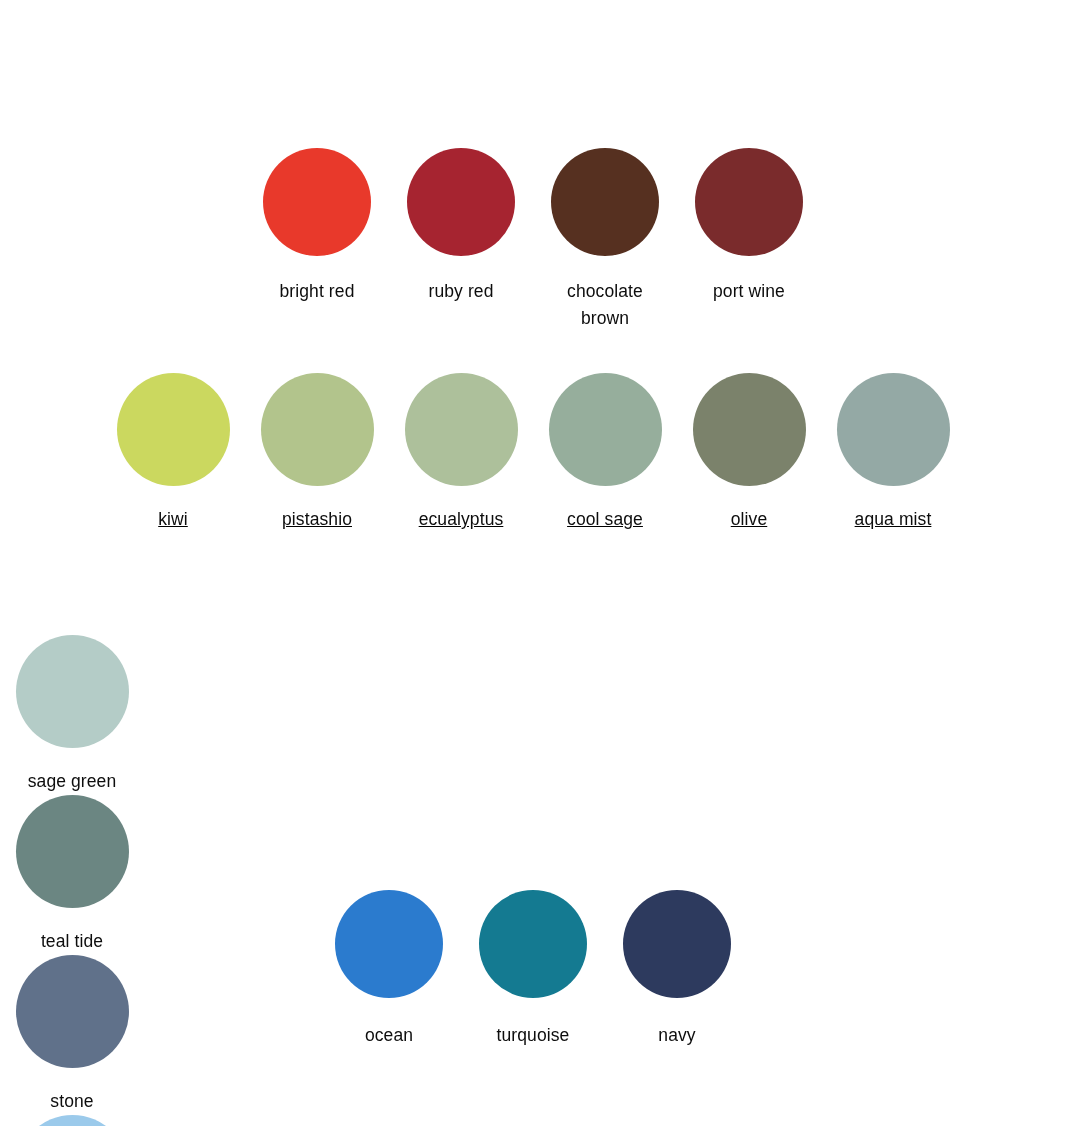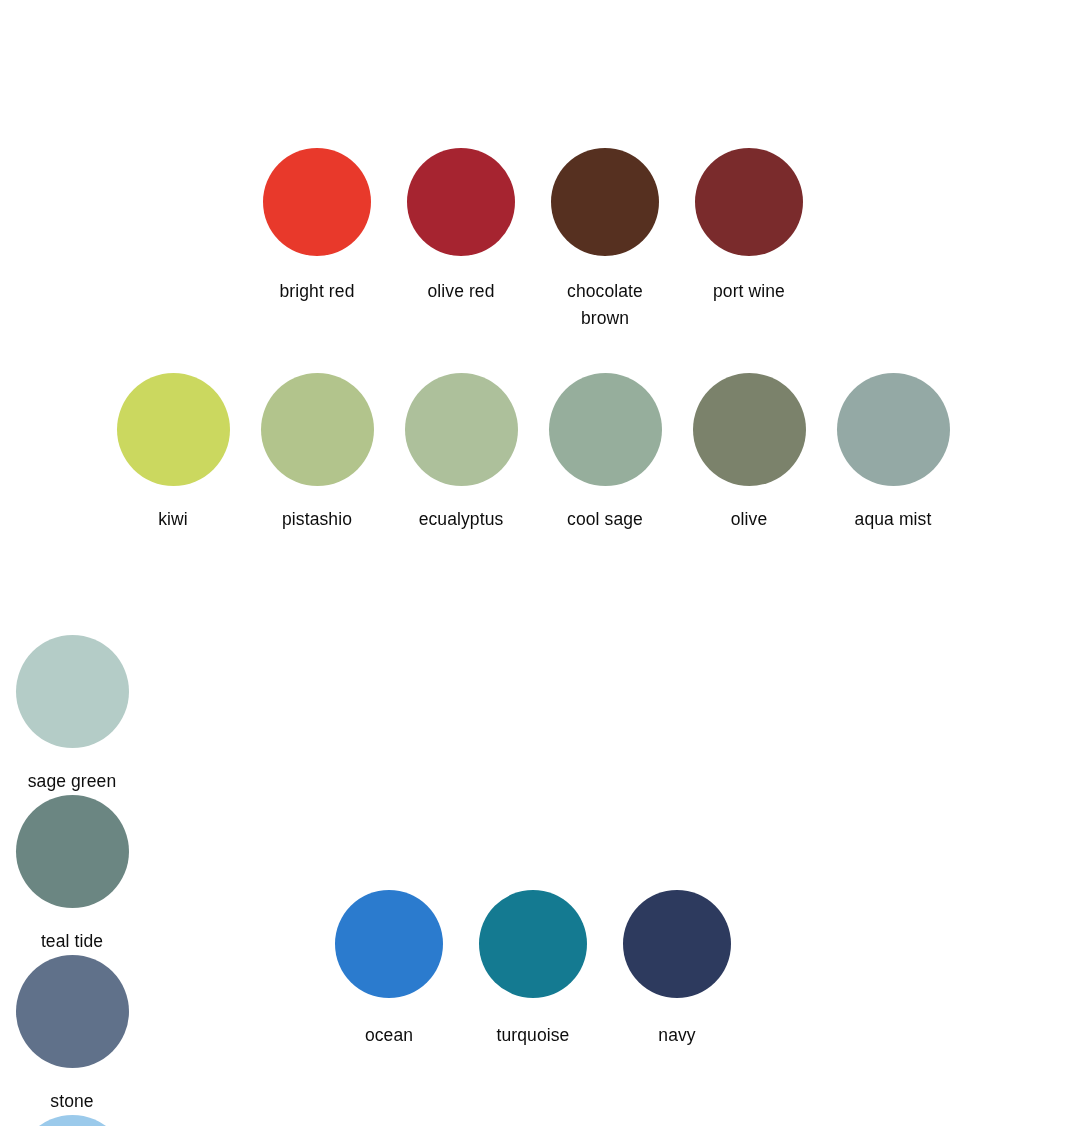--- a/index.html
+++ b/index.html
@@ -22,21 +22,21 @@
     margin-top: 8px;
   }
   .palette-row {
     position: absolute;
     display: flex;
     justify-content: center;
     align-items: flex-start;
   }
   
   #row-reds     { top: 140px; left: 0; width: 1066px; }
-  #row-greens   { top: 365px; left: 0; width: 1066px; }
+  #row-greens   { top: 365px; left: 0; width: 1066px; text-decoration: underline; }
   #row-blues    { top: 627px; left: 0; width: 1066px; flex-direction: column; }
   #row-deep     { top: 882px; left: 0; width: 1066px; }
 
   #row-reds   .swatch-cell { width: 144px; }
   #row-greens .swatch-cell { width: 144px; }
   #row-blues  .swatch-cell { width: 144px; }
   #row-deep   .swatch-cell { width: 144px; }
 
   .swatch-cell {
     display: flex;
@@ -78,21 +78,21 @@
 
 <div id="palette-page">
 
   <div class="palette-row" id="row-reds">
       <div class="swatch-cell">
         <span class="swatch-dot" style="background: rgb(232, 57, 43);"></span>
         <div class="swatch-label">bright red</div>
       </div>
       <div class="swatch-cell">
         <span class="swatch-dot" style="background: rgb(166, 36, 48);"></span>
-        <div class="swatch-label">olive red</div>
+        <div class="swatch-label">ruby red</div>
       </div>
       <div class="swatch-cell">
         <span class="swatch-dot" style="background: rgb(86, 48, 32);"></span>
         <div class="swatch-label">chocolate brown</div>
       </div>
       <div class="swatch-cell">
         <span class="swatch-dot" style="background: rgb(122, 43, 44);"></span>
         <div class="swatch-label">port wine</div>
       </div>
     </div>

